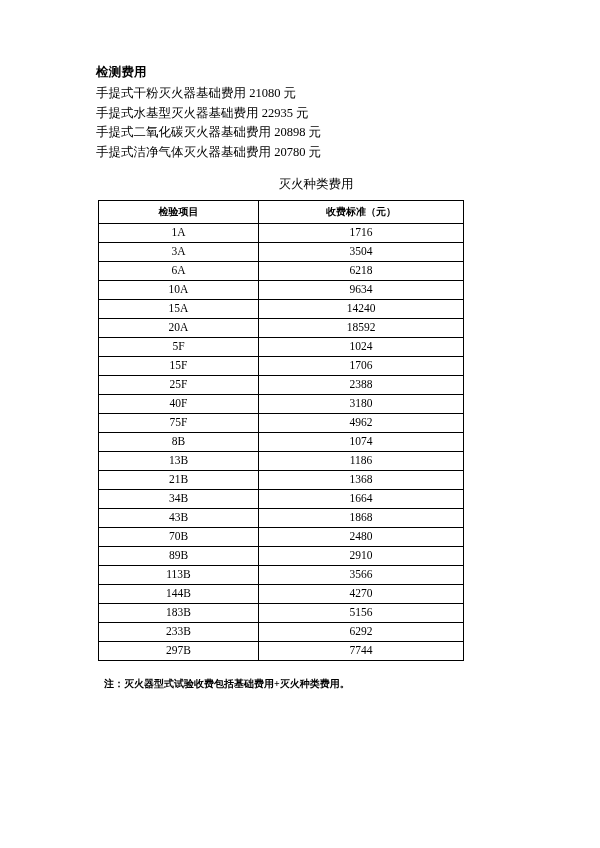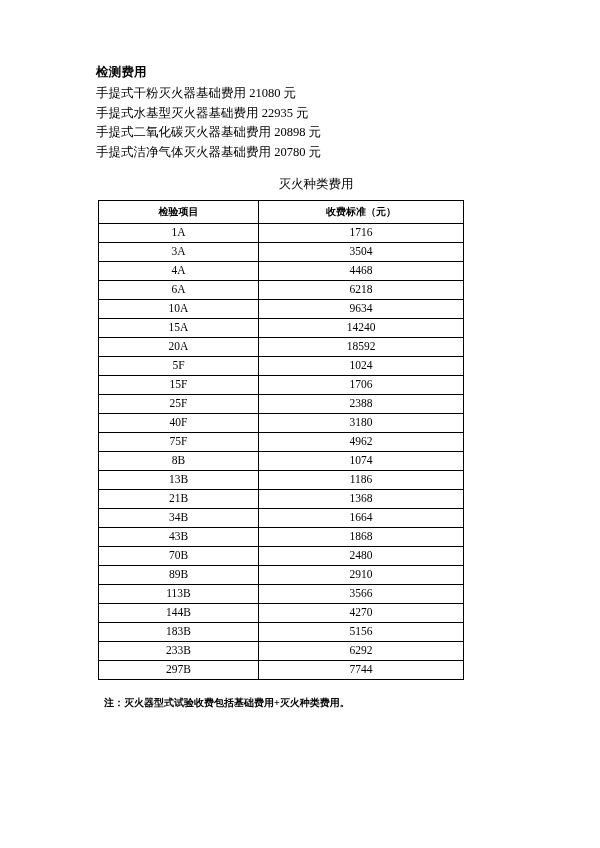--- a/index.html
+++ b/index.html
@@ -106,24 +106,20 @@
       <tbody>
         <tr>
             <td>1A</td>
             <td>1716</td>
           </tr>
         <tr>
             <td>3A</td>
             <td>3504</td>
           </tr>
         <tr>
-            <td>4A</td>
-            <td>4468</td>
-          </tr>
-        <tr>
             <td>6A</td>
             <td>6218</td>
           </tr>
         <tr>
             <td>10A</td>
             <td>9634</td>
           </tr>
         <tr>
             <td>15A</td>
             <td>14240</td>

